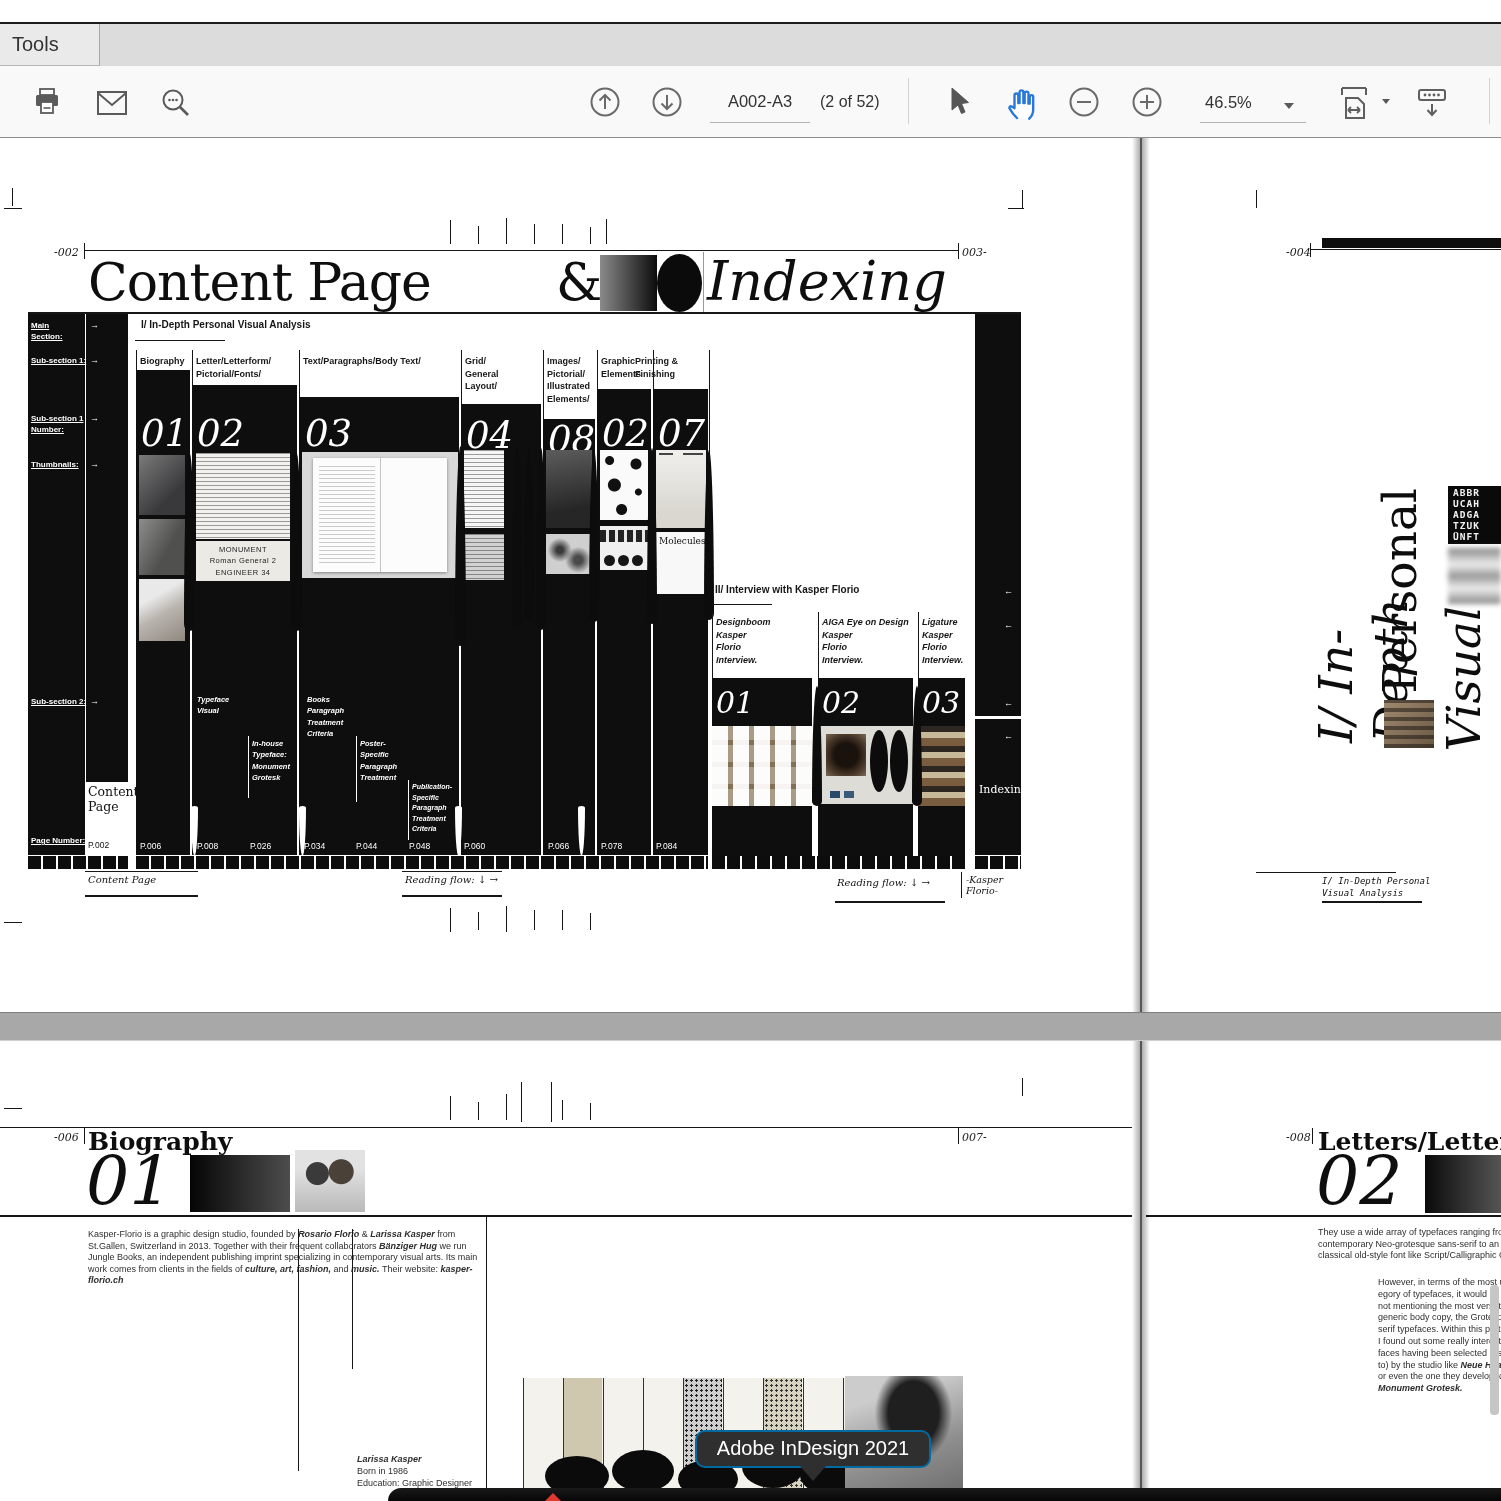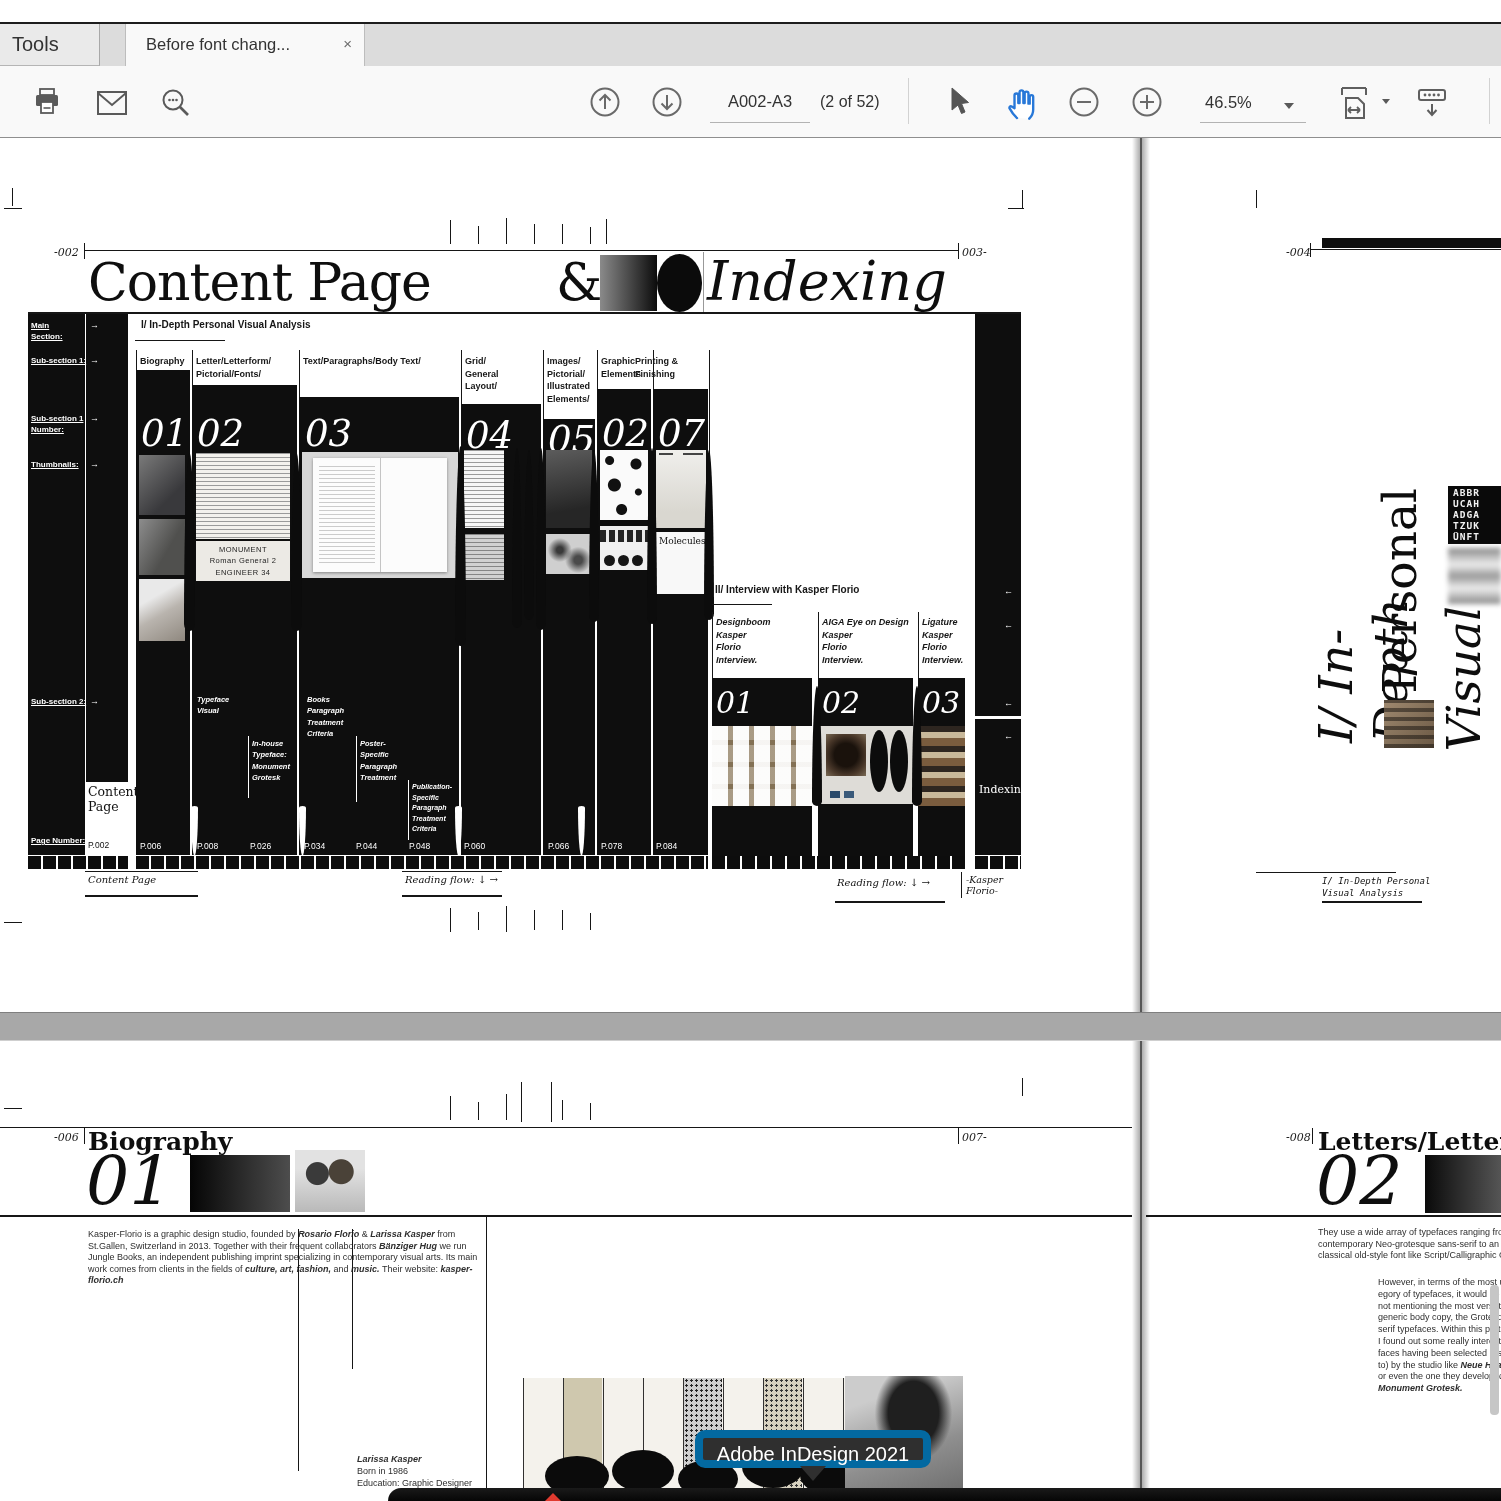--- a/index.html
+++ b/index.html
@@ -46,24 +46,20 @@
 </head>
 <body>
 
 <div id="screen">
 
 
   <div class="t" id="tabbar">
     <div class="tab" style="left:0;width:100px;background:#eaeaea;border-right:1px solid #a8a8a8;border-bottom:1px solid #b5b5b5">
       <span style="position:absolute;left:12px;top:9px;font-size:20px;color:#333">Tools</span>
     </div>
-    <div class="tab" style="left:125px;width:240px;background:#f9f9f9;border-left:1px solid #bdbdbd;border-right:1px solid #bdbdbd">
-      <span style="position:absolute;left:20px;top:11px;font-size:16.5px;color:#333">Before font chang...</span>
-      <span style="position:absolute;right:12px;top:11px;font-size:15px;color:#6d6d6d">×</span>
-    </div>
   </div>
 
   <div class="t" id="toolbar">
 
     <svg class="tool" style="left:30px;top:20px" width="34" height="34" viewBox="0 0 34 34">
       <rect x="10" y="3" width="14" height="6" fill="none" stroke="#5a5a5a" stroke-width="1.8"></rect>
       <rect x="6" y="9" width="22" height="11" rx="1.5" fill="#5a5a5a"></rect>
       <rect x="11" y="16" width="12" height="11" fill="#fff" stroke="#5a5a5a" stroke-width="1.8"></rect>
       <line x1="13.5" y1="22" x2="20.5" y2="22" stroke="#5a5a5a" stroke-width="1.6"></line>
     </svg>
@@ -233,21 +229,21 @@
       <div class="blk" style="left:299px;top:259px;width:160px;height:458px"></div>
       <div class="blk" style="left:461px;top:266px;width:80px;height:451px"></div>
       <div class="blk" style="left:543px;top:281px;width:52px;height:436px"></div>
       <div class="blk" style="left:597px;top:251px;width:54px;height:466px"></div>
       <div class="blk" style="left:653px;top:251px;width:55px;height:466px"></div>
 
       <div class="n1" style="left:141px;top:277px">01</div>
       <div class="n1" style="left:197px;top:277px">02</div>
       <div class="n1" style="left:305px;top:277px">03</div>
       <div class="n1" style="left:466px;top:279px">04</div>
-      <div class="n1" style="left:548px;top:283px">05</div>
+      <div class="n1" style="left:548px;top:283px">08</div>
       <div class="n1" style="left:602px;top:277px">02</div>
       <div class="n1" style="left:658px;top:277px">07</div>
 
       <div class="thumb" style="left:139px;top:317px;width:46px;height:60px;background:linear-gradient(135deg,#7a7a7a,#39393c 70%)"></div>
       <div class="thumb" style="left:139px;top:381px;width:46px;height:56px;background:linear-gradient(120deg,#8d8d8d,#50504e 60%)"></div>
       <div class="thumb" style="left:139px;top:441px;width:46px;height:62px;background:linear-gradient(150deg,#e9e9e9 30%,#b9b4ae 55%,#8f887f)"></div>
       <div class="thumb txtlines" style="left:196px;top:315px;width:94px;height:86px;background-color:#f3f1ed"></div>
       <div class="thumb" style="left:196px;top:403px;width:94px;height:40px;background:#eceae5;text-align:center;font-size:7.5px;line-height:1.5;color:#1d1d1d;letter-spacing:.5px;padding-top:3px;box-sizing:border-box"><span class="pre">MONUMENT
 Roman General 2
 ENGINEER 34</span></div>
@@ -491,21 +487,21 @@
         <div class="clip" style="width:123px">serif typefaces. Within this particular g</div>
         <div class="clip" style="width:123px">I found out some really interesting typ</div>
         <div class="clip" style="width:123px">faces having been selected (I suppose</div>
         <div class="clip" style="width:123px"><span>to) by the studio like </span><span class="bi">Neue Haas Grot</span></div>
         <div class="clip" style="width:123px">or even the one they developed in-ho</div>
         <div class="clip bi" style="width:123px">Monument Grotesk.</div>
       </div>
 
     </div>
 
-    <div class="t" style="left:695px;top:1292px;width:236px;height:38px;background:#2f2f2f;border:8px solid #0369a1;border-radius:10px;box-sizing:border-box;text-align:center;line-height:33px;color:#fff;font-size:20px">
+    <div class="t" style="left:695px;top:1292px;width:236px;height:38px;background:#2f2f2f;border:2px solid #0369a1;border-radius:10px;box-sizing:border-box;text-align:center;line-height:33px;color:#fff;font-size:20px">
       <span>Adobe InDesign 2021</span>
     </div>
     <div class="t" style="left:800px;top:1328px;width:26px;height:15px;background:#2f2f2f;clip-path:polygon(0 0,100% 0,50% 100%)"></div>
 
     <div class="t" style="left:1490px;top:1147px;width:9px;height:130px;background:#c6c6c6;border-radius:4px"></div>
 
     <div class="t" style="left:388px;top:1350px;width:1113px;height:13px;background:linear-gradient(180deg,#1a1a1a,#060606);border-radius:14px 0 0 0"></div>
     <div class="t" style="left:545px;top:1355px;width:16px;height:8px;background:#e03a2f;clip-path:polygon(50% 0,0 100%,100% 100%)"></div>
   </div>
 

